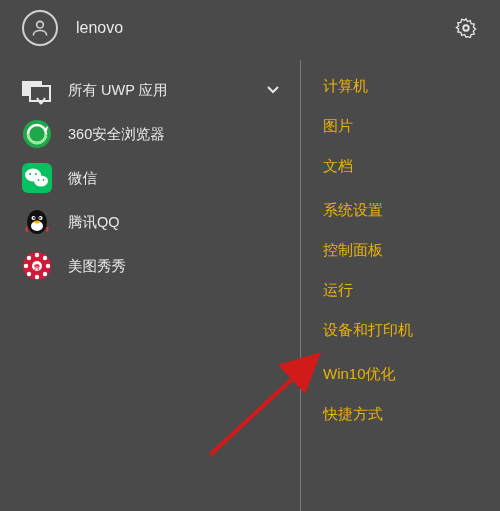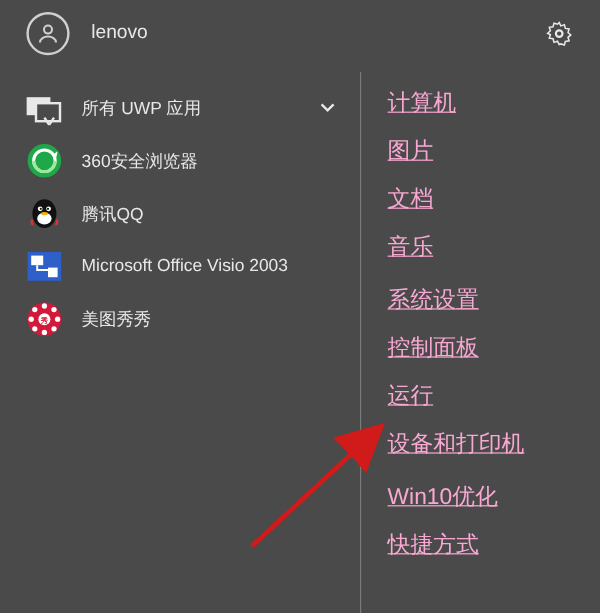--- a/index.html
+++ b/index.html
@@ -19,21 +19,21 @@
   .apps-col { width: 300px; padding-top: 8px; }
   .places-col { flex: 1; border-left: 1px solid #7a7a7a; padding-top: 6px; }
 
   .app-item { display: flex; align-items: center; height: 44px; padding: 0 18px 0 22px; cursor: pointer; }
   .app-icon { width: 30px; height: 30px; margin-right: 16px; display: flex; align-items: center; justify-content: center; flex-shrink: 0; }
   .app-icon svg { width: 30px; height: 30px; }
   .app-label { font-size: 14.5px; color: #e8e8e8; flex: 1; white-space: nowrap; overflow: hidden; text-overflow: ellipsis; }
   .chevron { width: 16px; height: 16px; }
   .chevron svg { width: 14px; height: 14px; stroke: #e8e8e8; fill: none; }
 
-  .place-item { display: flex; align-items: center; height: 40px; padding: 0 10px 0 22px; cursor: pointer; font-size: 19px; color: #f9a8d4; text-decoration: underline; }
+  .place-item { display: flex; align-items: center; height: 40px; padding: 0 10px 0 22px; cursor: pointer; font-size: 15px; color: #eab308; }
   .place-item.highlight { outline: 3px solid #d11a1a; outline-offset: -2px; }
   .spacer { height: 4px; }
 
   .arrow-overlay { position: absolute; pointer-events: none; }
 
   
   .ic-uwp { }
   .ic-360 { border-radius: 50%; }
   .ic-sip { border-radius: 50%; }
   .ic-wechat { border-radius: 6px; }
@@ -88,48 +88,51 @@
             <circle cx="15" cy="15" r="14" fill="#1fa84a"></circle>
             <circle cx="15" cy="15" r="9" fill="none" stroke="#ffffff" stroke-width="2.5"></circle>
             <path d="M6 15a9 9 0 0 0 18 0" fill="none" stroke="#9be89b" stroke-width="2.5"></path>
             <path d="M22 10l4-3-1 5z" fill="#ffffff"></path>
           </svg>
         </div>
         <div class="app-label">360安全浏览器</div>
       </div>
 
 
+      <div class="app-item">
+        <div class="app-icon ic-wechat">
+          <svg viewBox="0 0 30 30">
+            <rect x="0" y="0" width="30" height="30" rx="6" fill="#07c160"></rect>
+            <ellipse cx="11" cy="12" rx="8" ry="6.5" fill="#ffffff"></ellipse>
+            <ellipse cx="19" cy="18" rx="7" ry="5.5" fill="#ffffff"></ellipse>
+            <circle cx="8" cy="11" r="1" fill="#07c160"></circle>
+              <circle cx="14" cy="11" r="1" fill="#07c160"></circle>
+            <circle cx="16.5" cy="17" r="0.9" fill="#07c160"></circle>
+              <circle cx="21.5" cy="17" r="0.9" fill="#07c160"></circle>
+          </svg>
+        </div>
+        <div class="app-label">微信</div>
+      </div>
 
       <div class="app-item">
         <div class="app-icon ic-qq">
           <svg viewBox="0 0 30 30">
             <ellipse cx="15" cy="15" rx="10" ry="12" fill="#111"></ellipse>
             <ellipse cx="15" cy="19" rx="6" ry="5" fill="#ffffff"></ellipse>
             <circle cx="11.5" cy="11" r="2" fill="#ffffff"></circle>
               <circle cx="18.5" cy="11" r="2" fill="#ffffff"></circle>
             <circle cx="12" cy="11" r="0.9" fill="#111"></circle>
               <circle cx="18" cy="11" r="0.9" fill="#111"></circle>
             <ellipse cx="15" cy="15" rx="3" ry="1.4" fill="#f5b400"></ellipse>
             <path d="M5 20c-1 2-1 4 1 4M25 20c1 2 1 4-1 4" stroke="#e03030" stroke-width="2" fill="none"></path>
           </svg>
         </div>
         <div class="app-label">腾讯QQ</div>
       </div>
 
-      <div class="app-item">
-        <div class="app-icon ic-visio">
-          <svg viewBox="0 0 30 30">
-            <rect x="1" y="3" width="28" height="24" fill="#2f5fc9"></rect>
-            <rect x="4" y="6" width="10" height="8" fill="#ffffff"></rect>
-            <rect x="18" y="16" width="8" height="8" fill="#ffffff"></rect>
-            <path d="M9 14v4h9" stroke="#ffffff" stroke-width="1.6" fill="none"></path>
-          </svg>
-        </div>
-        <div class="app-label">Microsoft Office Visio 2003</div>
-      </div>
 
       <div class="app-item">
         <div class="app-icon ic-meitu">
           <svg viewBox="0 0 30 30">
             <circle cx="15" cy="15" r="14" fill="#d11a3a"></circle>
             <g fill="#ffffff">
               <circle cx="15" cy="4" r="2.2"></circle>
                 <circle cx="15" cy="26" r="2.2"></circle>
               <circle cx="4" cy="15" r="2.2"></circle>
                 <circle cx="26" cy="15" r="2.2"></circle>
@@ -149,23 +152,20 @@
 
     <div class="places-col">
       <div class="place-item">
           <span>计算机</span>
         </div>
       <div class="place-item">
           <span>图片</span>
         </div>
       <div class="place-item">
           <span>文档</span>
-        </div>
-      <div class="place-item">
-          <span>音乐</span>
         </div>
       <div class="spacer"></div>
       <div class="place-item">
           <span>系统设置</span>
         </div>
       <div class="place-item">
           <span>控制面板</span>
         </div>
       <div class="place-item">
           <span>运行</span>

